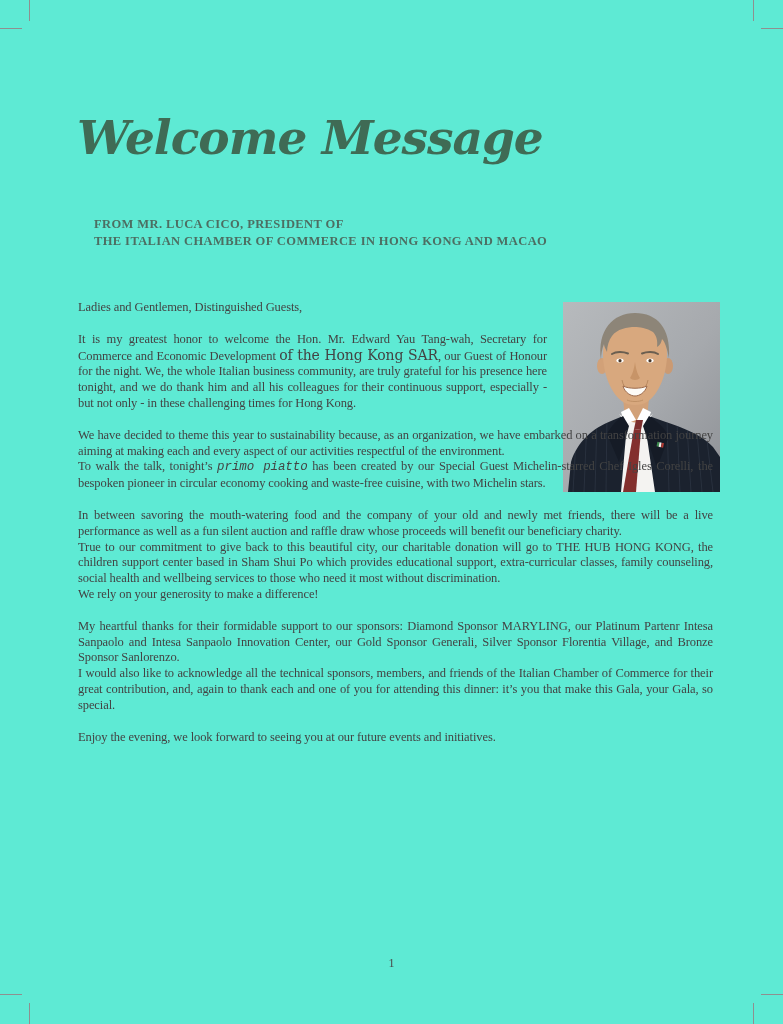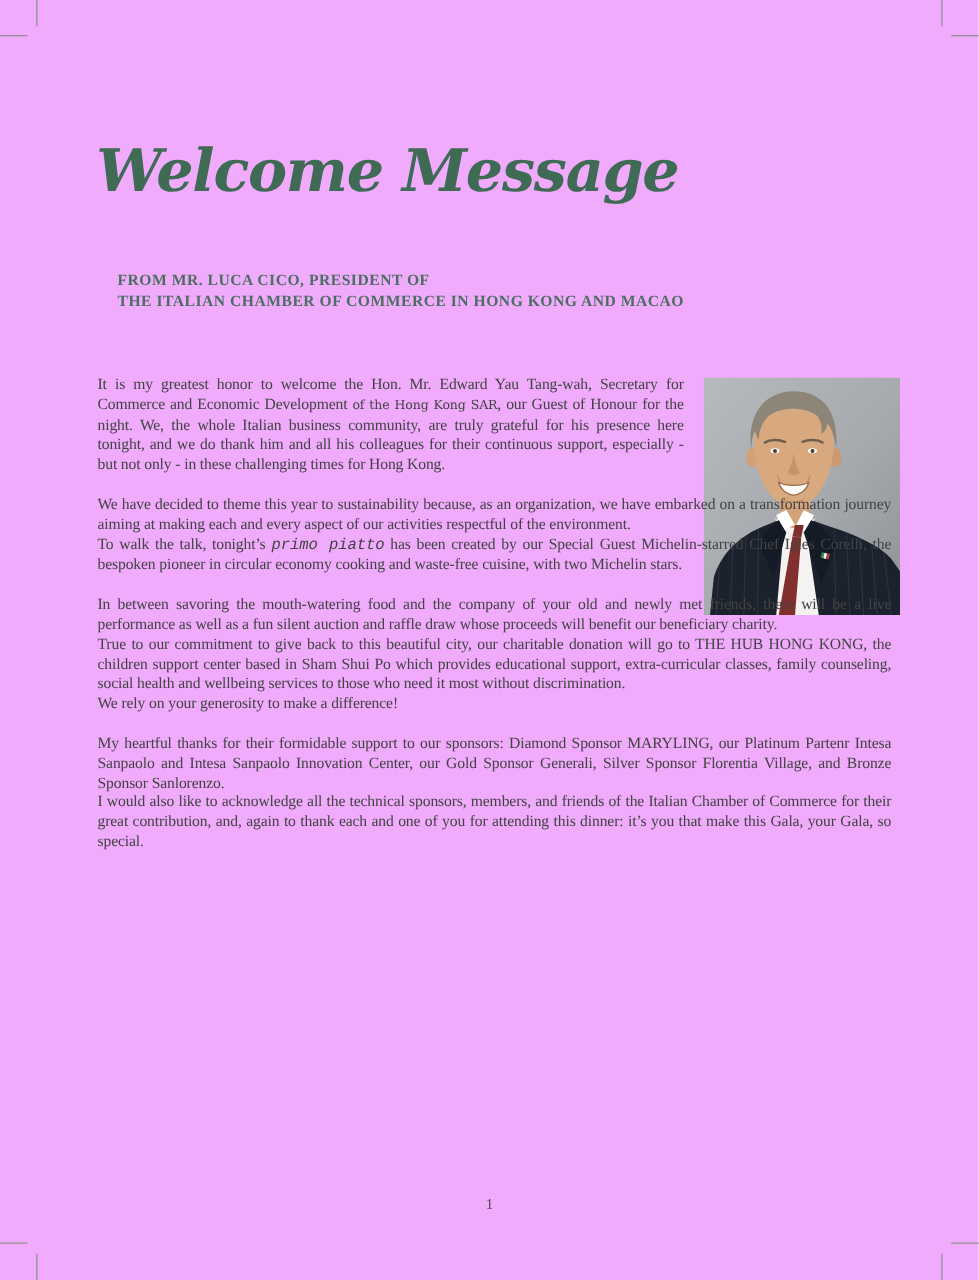--- a/index.html
+++ b/index.html
@@ -1,21 +1,21 @@
 <!DOCTYPE html>
 <html style="--title-green: #3f6b55; --subtitle-green: #4c6e62; --body-color: #434343;"><head>
 <meta charset="utf-8">
 <style>
   html, body { margin: 0; padding: 0; background: #ffffff; }
 
   .page {
     position: relative;
     width: 783px;
     height: 1024px;
-    background: #f0abfc;
+    background: #5eead4;
     font-family: "Liberation Serif", serif;
     overflow: hidden;
   }
 
   
   .mark { position: absolute; background: #8f8f8f; }
   .mark.v { width: 1px; height: 21px; }
   .mark.h { width: 22px; height: 1px; }
   .tl-v { left: 29px;  top: 0; }
   .tl-h { left: 0;     top: 28px; }
@@ -54,21 +54,21 @@
     left: 78px; top: 300px;
     width: 635px;
     font-size: 12.5px;
     line-height: 15.8px;
     letter-spacing: -0.1px;
     color: var(--body-color, #434343);
     text-align: justify;
   }
   .body-text p { margin: 0 0 16px 0; }
   .body-text p.narrow { width: 469px; }
-  .alt-serif { font-family: "DejaVu Serif", serif; font-size: 10px; }
+  .alt-serif { font-family: "DejaVu Serif", serif; font-size: 14px; }
   .it { font-style: italic; font-family: Liberation Mono, monospace; }
 
   .photo {
     position: absolute;
     left: 563px; top: 302px;
     width: 157px; height: 190px;
     display: block;
   }
 
   .pagenum {
@@ -172,29 +172,31 @@
       <path d="M59,78 C60,83 62,86 65,88" stroke="#b98a60" stroke-width="1" fill="none"></path>
       <path d="M85,78 C84,83 82,86 79,88" stroke="#b98a60" stroke-width="1" fill="none"></path>
 
       <path d="M60,84 C66,87 78,87 84,84 C82,91 76,94 72,94 C68,94 62,91 60,84 Z" fill="#fdfbf7" stroke="#9c6a4b" stroke-width="1"></path>
 
       <path d="M64,98 C68,100 76,100 80,98" stroke="#c09166" stroke-width="1" fill="none"></path>
     </g>
   </svg>
 
   <div class="body-text">
+    <p class="narrow">Ladies and Gentlemen, Distinguished Guests,</p>
 
 
     <p class="narrow"><span>It is my greatest honor to welcome the Hon. Mr. Edward Yau Tang-wah, Secretary for Commerce and Economic Development </span><span class="alt-serif">of the Hong Kong SAR</span><span>, our Guest of Honour for the night. We, the whole Italian business community, are truly grateful for his presence here tonight, and we do thank him and all his colleagues for their continuous support, especially - but not only - in these challenging times for Hong Kong.</span></p>
 
 
     <p><span>We have decided to theme this year to sustainability because, as an organization, we have embarked on a transformation journey aiming at making each and every aspect of our activities respectful of the environment.</span><br><span>To walk the talk, tonight’s </span><span class="it">primo piatto</span><span> has been created by our Special Guest Michelin-starred Chef Igles Corelli, the bespoken pioneer in circular economy cooking and waste-free cuisine, with two Michelin stars.</span></p>
 
     <p><span>In between savoring the mouth-watering food and the company of your old and newly met friends, there will be a live performance as well as a fun silent auction and raffle draw whose proceeds will benefit our beneficiary charity.</span><br><span>True to our commitment to give back to this beautiful city, our charitable donation will go to THE HUB HONG KONG, the children support center based in Sham Shui Po which provides educational support, extra-curricular classes, family counseling, social health and wellbeing services to those who need it most without discrimination.</span><br><span>We rely on your generosity to make a difference!</span></p>
 
     <p><span>My heartful thanks for their formidable support to our sponsors: Diamond Sponsor MARYLING, our Platinum Partenr Intesa Sanpaolo and Intesa Sanpaolo Innovation Center, our Gold Sponsor Generali, Silver Sponsor Florentia Village, and Bronze Sponsor Sanlorenzo.</span><br><span>I would also like to acknowledge all the technical sponsors, members, and friends of the Italian Chamber of Commerce for their great contribution, and, again to thank each and one of you for attending this dinner: it’s you that make this Gala, your Gala, so special.</span></p>
 
+    <p>Enjoy the evening, we look forward to seeing you at our future events and initiatives.</p>
 
   </div>
 
   <div class="pagenum">1</div>
 
 </div>
 
 </body></html>

